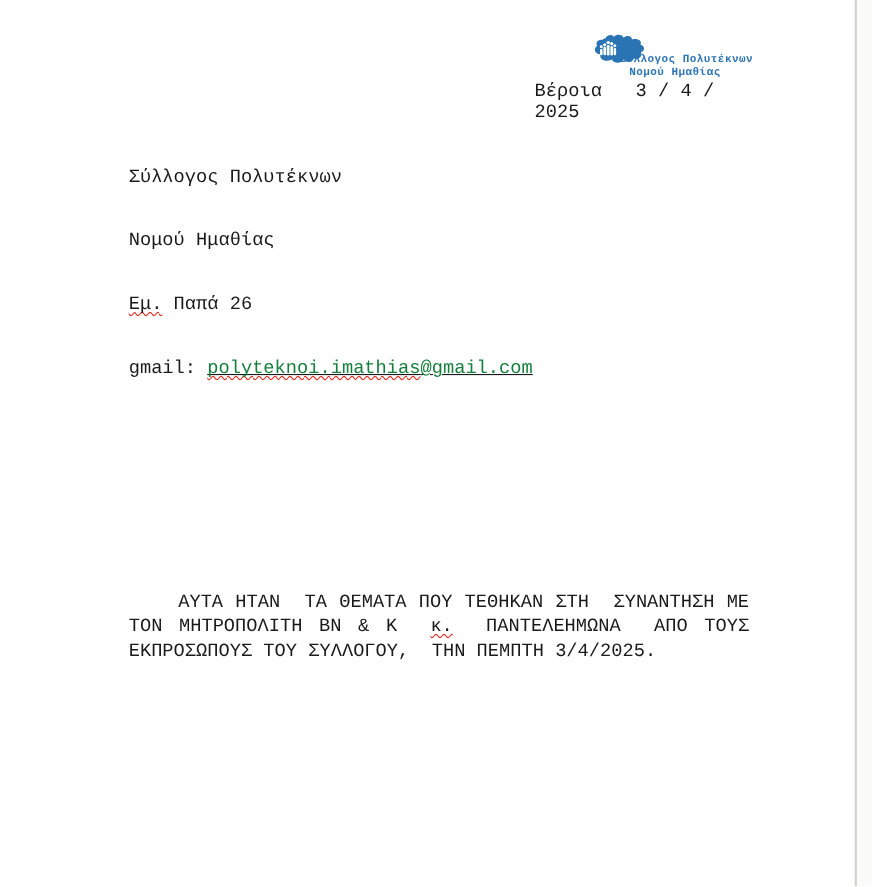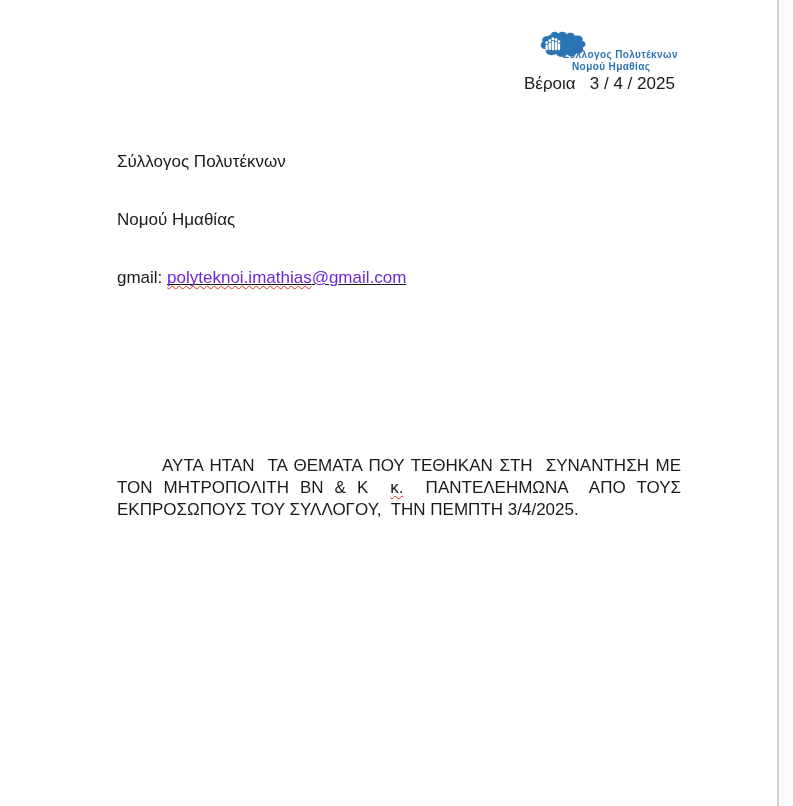--- a/index.html
+++ b/index.html
@@ -3,21 +3,21 @@
 <meta charset="utf-8">
 <style>
   * { margin: 0; padding: 0; box-sizing: border-box; }
   html, body { background: #ffffff; }
   .page {
     position: relative;
     width: 793px;
     height: 806px;
     background: #ffffff;
     overflow: hidden;
-    font-family: Liberation Sans, sans-serif;
+    font-family: Liberation Mono, monospace;
     color: #1a1a1a;
   }
   
   .page-edge {
     position: absolute;
     top: 0; bottom: 0;
     left: 777px;
     width: 2px;
     background: #d2d2d2;
   }
@@ -56,48 +56,48 @@
     padding: 74px 112px 0 117px;
     font-size: 17px;
     line-height: 19.4px;
   }
   .content p, .content div { white-space: pre-wrap; }
 
   .header { position: relative; }
   .sender-line { white-space: pre-wrap; }
   .date-line {
     position: absolute;
-    left: 407px;
+    left: 369px;
     top: 0;
     white-space: pre;
   }
 
   .email-link {
-    color: #6d28d9;
+    color: #15803d;
     text-decoration: underline;
     text-decoration-color: #1a1a1a;
     text-decoration-thickness: 1px;
     cursor: pointer;
   }
   .misspelled {
     text-decoration-line: underline;
     text-decoration-style: wavy;
     text-decoration-color: #e02b20;
     text-decoration-thickness: 1px;
     text-decoration-skip-ink: none;
     text-underline-offset: 2px;
   }
 
   
   .bodytext p {
     line-height: 22px;
     text-align: justify;
     text-align-last: left;
   }
-  .intro { margin-top: 32px; text-indent: 45px; }
+  .intro { margin-top: 56px; text-indent: 45px; }
   .agenda { margin-top: 16px; }
 </style>
 </head>
 <body>
 
 <div class="page">
 
   <div class="logo">
     <span>
       <svg viewBox="0 0 52 30" width="50" height="29" aria-hidden="true">
@@ -121,20 +121,21 @@
       <span class="l2">Νομού Ημαθίας</span>
     </div>
   </div>
 
   <div class="content">
 
     <div class="header">
       <div class="sender">
         <div class="sender-line">Σύλλογος Πολυτέκνων</div>
         <div class="sender-line">Νομού Ημαθίας</div>
+        <div class="sender-line"><span class="misspelled">Εμ.</span><span> Παπά 26</span></div>
         <div class="sender-line"><span>gmail: </span><a class="email-link"><span class="misspelled">polyteknoi.imathias</span><span>@gmail.com</span></a></div>
       </div>
       <div class="date-line">Βέροια   3 / 4 / 2025</div>
     </div>
 
     <div class="bodytext">
       <p class="intro"><span>ΑΥΤΑ ΗΤΑΝ  ΤΑ ΘΕΜΑΤΑ ΠΟΥ ΤΕΘΗΚΑΝ ΣΤΗ  ΣΥΝΑΝΤΗΣΗ ΜΕ   ΤΟΝ ΜΗΤΡΟΠΟΛΙΤΗ ΒΝ &amp; Κ  </span><span class="misspelled">κ.</span><span>  ΠΑΝΤΕΛΕΗΜΩΝΑ  ΑΠΟ ΤΟΥΣ ΕΚΠΡΟΣΩΠΟΥΣ ΤΟΥ ΣΥΛΛΟΓΟΥ,  ΤΗΝ ΠΕΜΠΤΗ 3/4/2025.</span></p>
 
       <div class="agenda">
         

